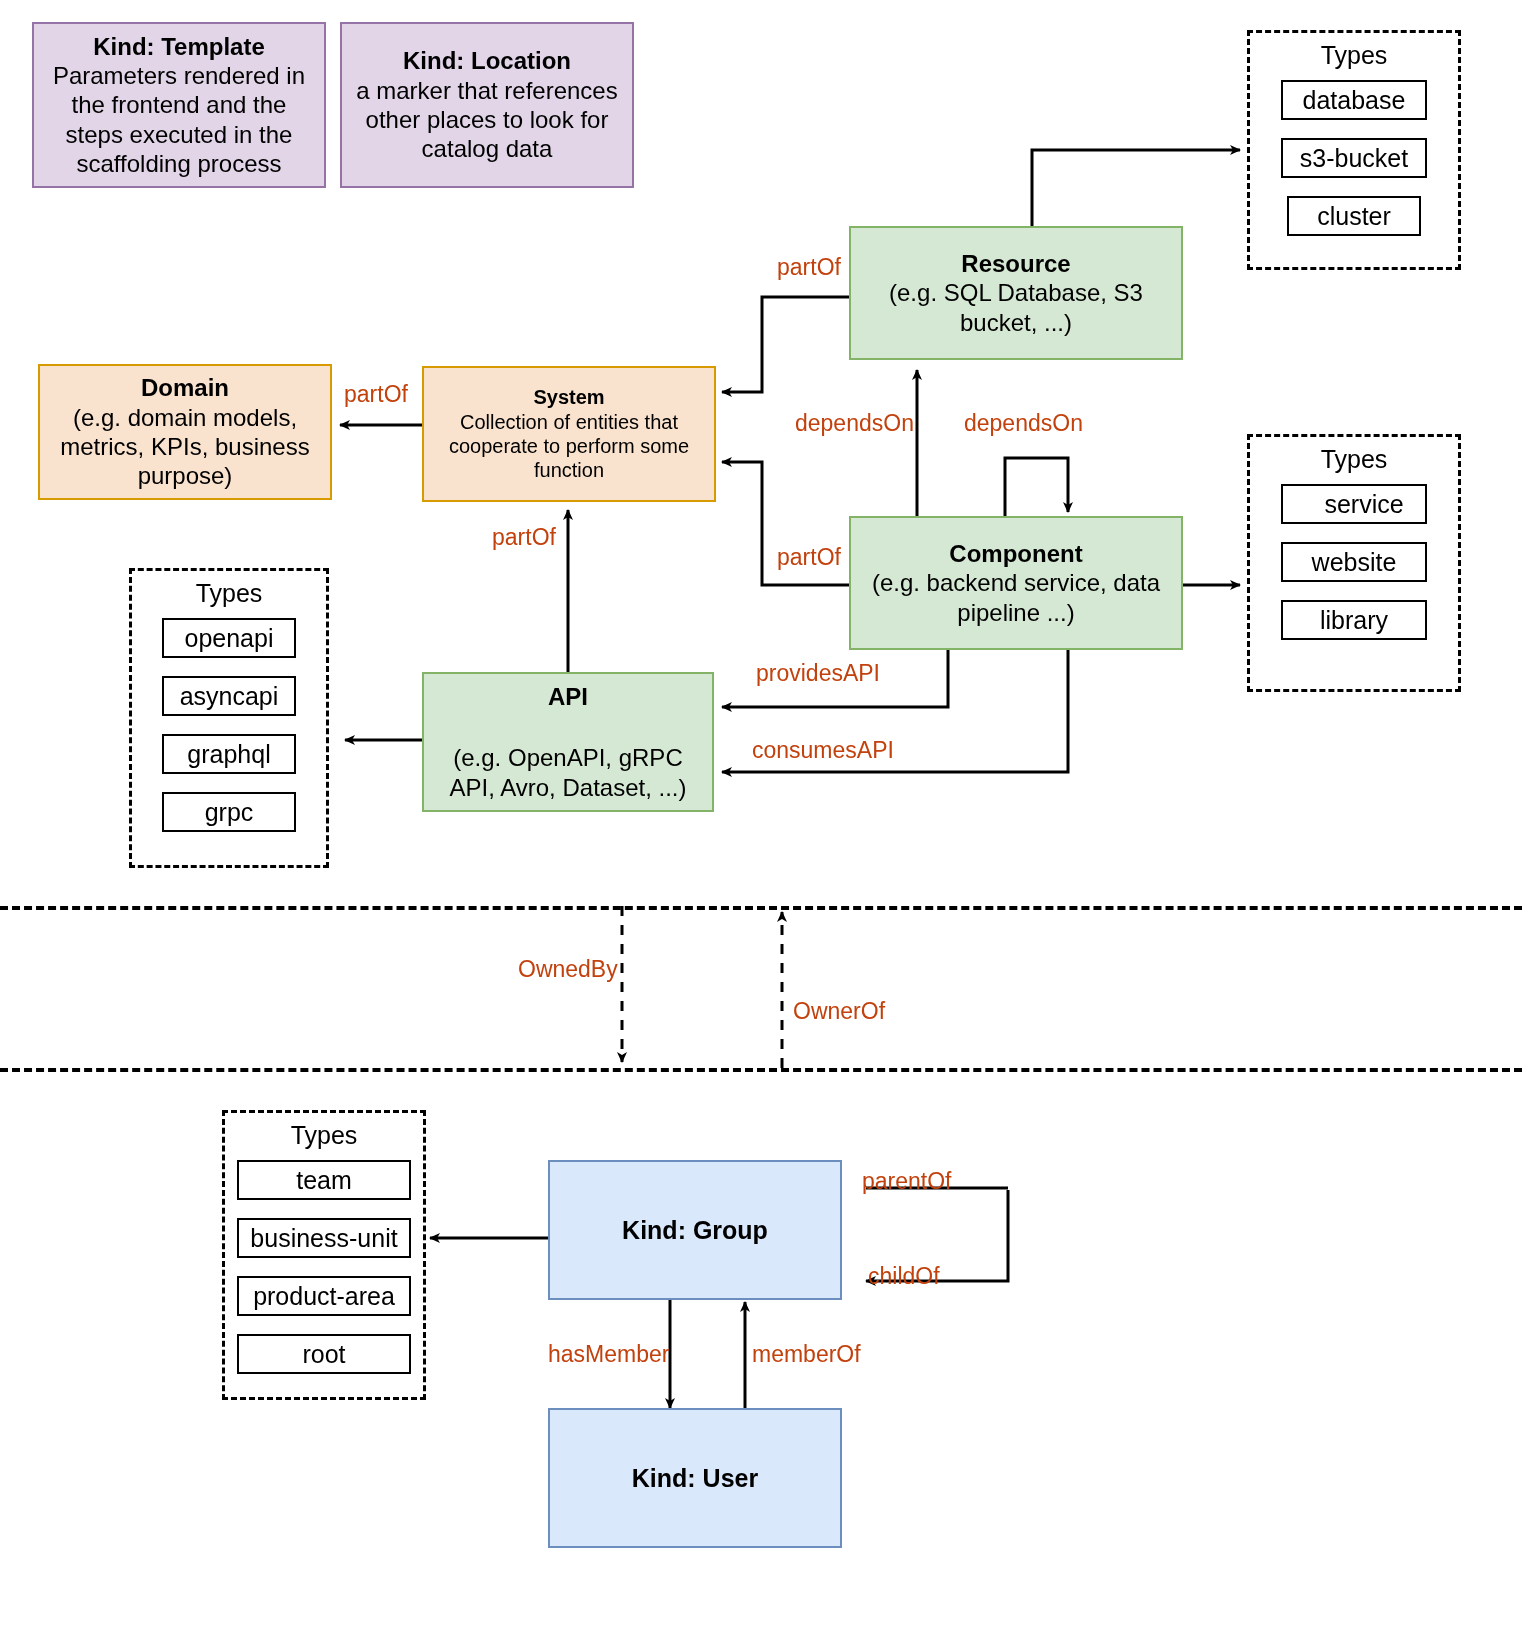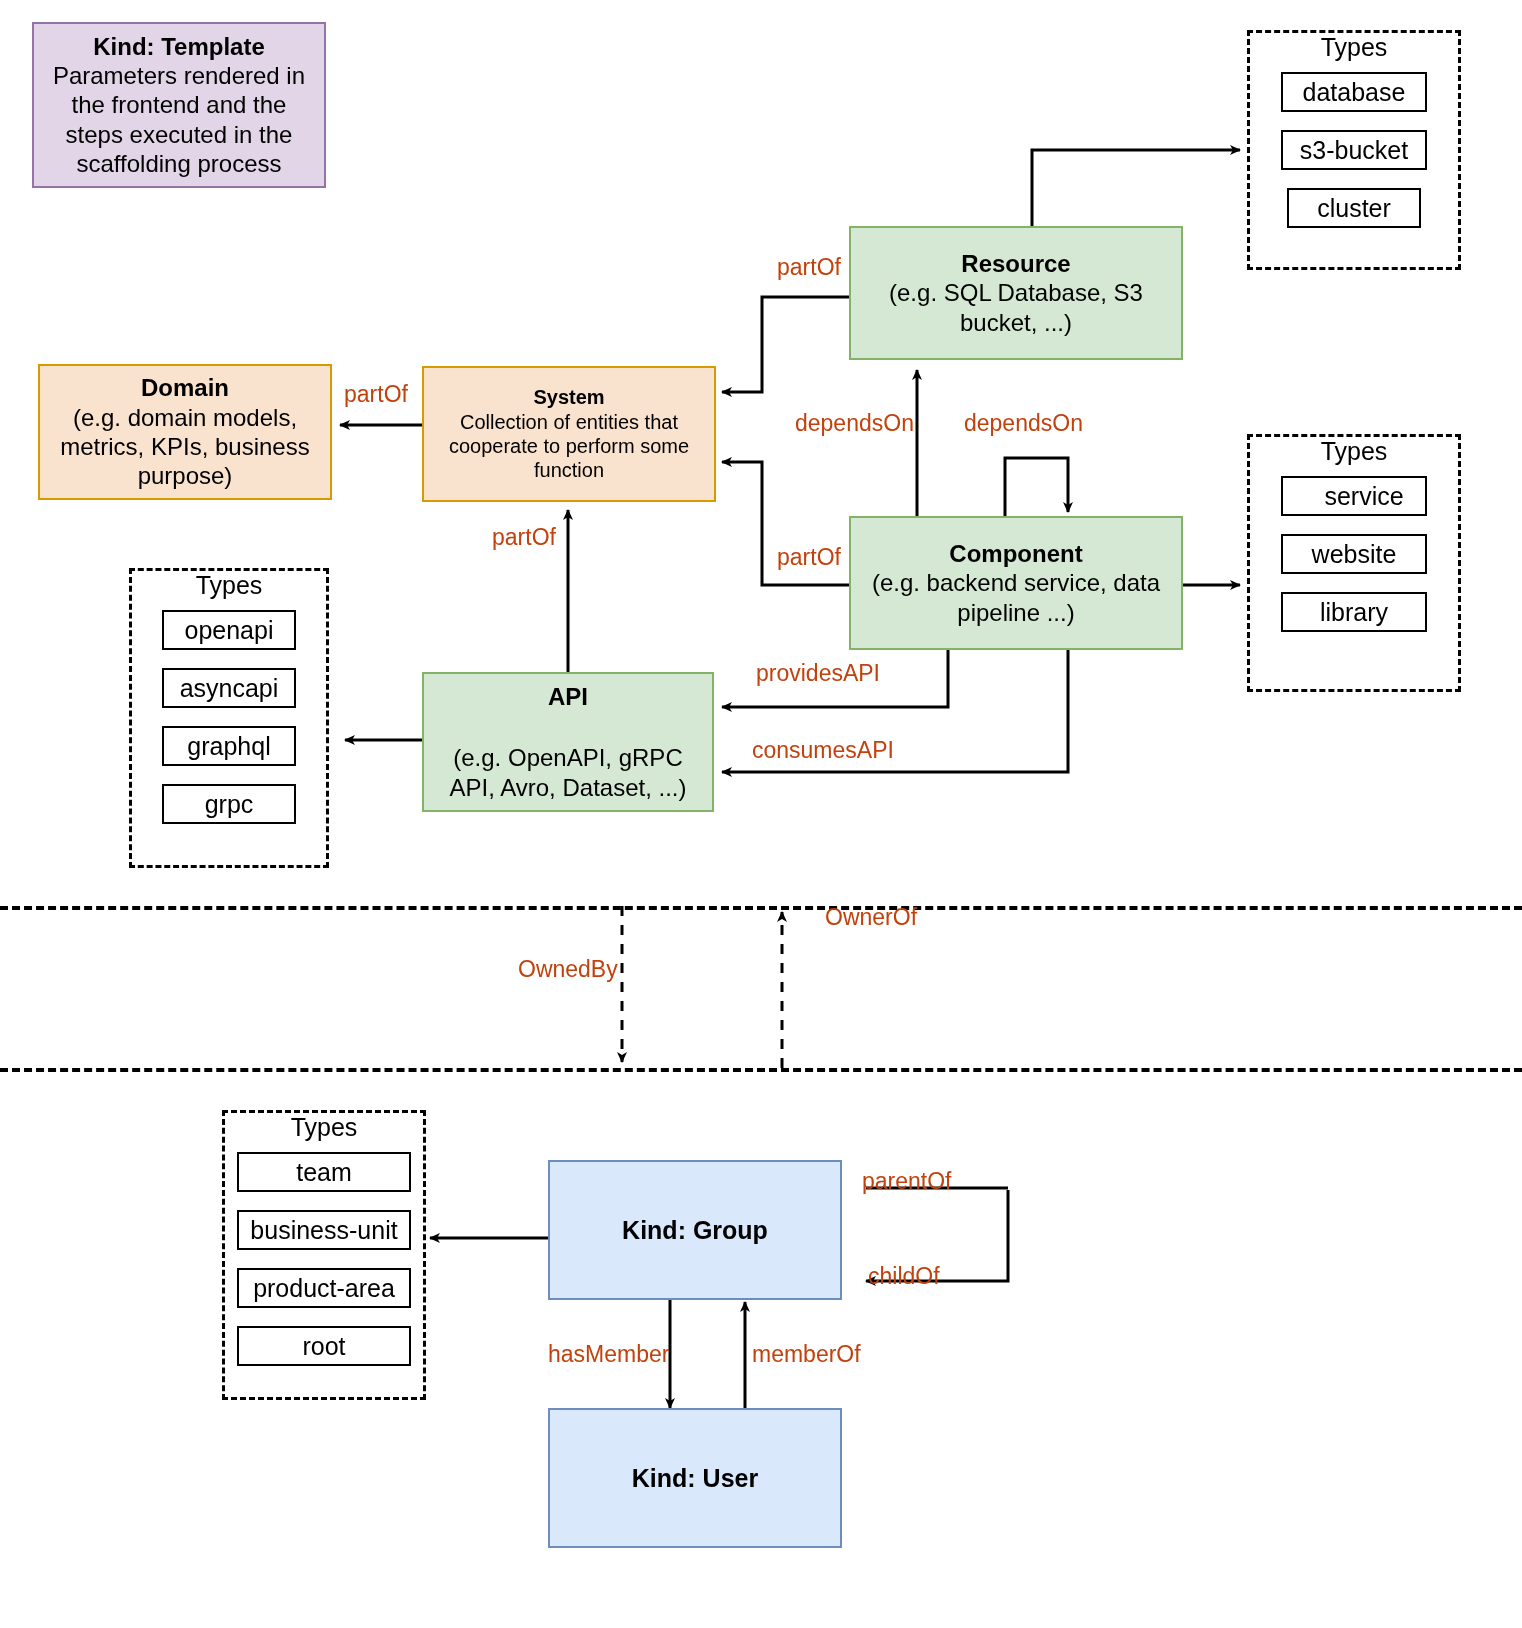--- a/index.html
+++ b/index.html
@@ -12,21 +12,21 @@
   .node .t{font-weight:bold;}
   .node .d{font-weight:normal;}
 
   .n-purple{background:#e1d5e7;border:2px solid #9673a6;}
   .n-orange{background:#fae3ce;border:2px solid #d79b00;}
   .n-green {background:#d5e8d4;border:2px solid #82b366;}
   .n-blue  {background:#dae8fc;border:2px solid #6c8ebf;}
 
   .typesbox{position:absolute;box-sizing:border-box;border:3px dashed #000;background:transparent;
             display:flex;flex-direction:column;align-items:center;}
-  .typesbox .th{font-size:25px;margin-top:0;margin-bottom:10px;}
+  .typesbox .th{font-size:25px;margin-top:8px;margin-bottom:10px;}
   .typechip{box-sizing:border-box;border:2px solid #000;background:#fff;
             display:flex;align-items:center;justify-content:center;font-size:25px;}
 
   .lbl{position:absolute;font-size:23px;white-space:nowrap;color:#c2410c;background:transparent;}
 
   .hsep{position:absolute;left:0;width:1522px;height:0;border-top:4px dashed #000;}
 </style>
 </head>
 <body>
 
@@ -83,20 +83,24 @@
   </svg>
 
   <div class="hsep" style="top:906px;"></div>
   <div class="hsep" style="top:1068px;"></div>
 
   <div class="node n-purple" style="left:32px;top:22px;width:294px;height:166px;padding:6px 10px;font-size:24px;">
     <div class="t">Kind: Template</div>
     <div class="d">Parameters rendered in the frontend and the steps executed in  the scaffolding process</div>
   </div>
 
+  <div class="node n-purple" style="left:340px;top:22px;width:294px;height:166px;padding:6px 10px;font-size:24px;">
+    <div class="t">Kind: Location</div>
+    <div class="d">a marker that references other places to look for catalog data</div>
+  </div>
 
   <div class="node n-orange" style="left:38px;top:364px;width:294px;height:136px;padding:4px 10px;font-size:24px;">
     <div class="t">Domain</div>
     <div class="d">(e.g.  domain models, metrics, KPIs, business purpose)</div>
   </div>
 
   <div class="node n-orange" style="left:422px;top:366px;width:294px;height:136px;padding:4px 10px;font-size:20px;">
     <div class="t">System</div>
     <div class="d">Collection of entities that cooperate to perform some function</div>
   </div>
@@ -165,21 +169,21 @@
   <div class="lbl" style="left:777px;top:544px;">partOf</div>
 
   <div class="lbl" style="left:492px;top:524px;">partOf</div>
 
   <div class="lbl" style="left:756px;top:660px;">providesAPI</div>
 
   <div class="lbl" style="left:752px;top:737px;">consumesAPI</div>
 
   <div class="lbl" style="left:518px;top:956px;">OwnedBy</div>
 
-  <div class="lbl" style="left:793px;top:904px;margin-left:32px;">OwnerOf</div>
+  <div class="lbl" style="left:793px;top:998px;">OwnerOf</div>
 
   <div class="lbl" style="left:862px;top:1168px;">parentOf</div>
 
   <div class="lbl" style="left:868px;top:1263px;">childOf</div>
 
   <div class="lbl" style="left:548px;top:1341px;">hasMember</div>
 
   <div class="lbl" style="left:752px;top:1341px;">memberOf</div>
 
 </div>

